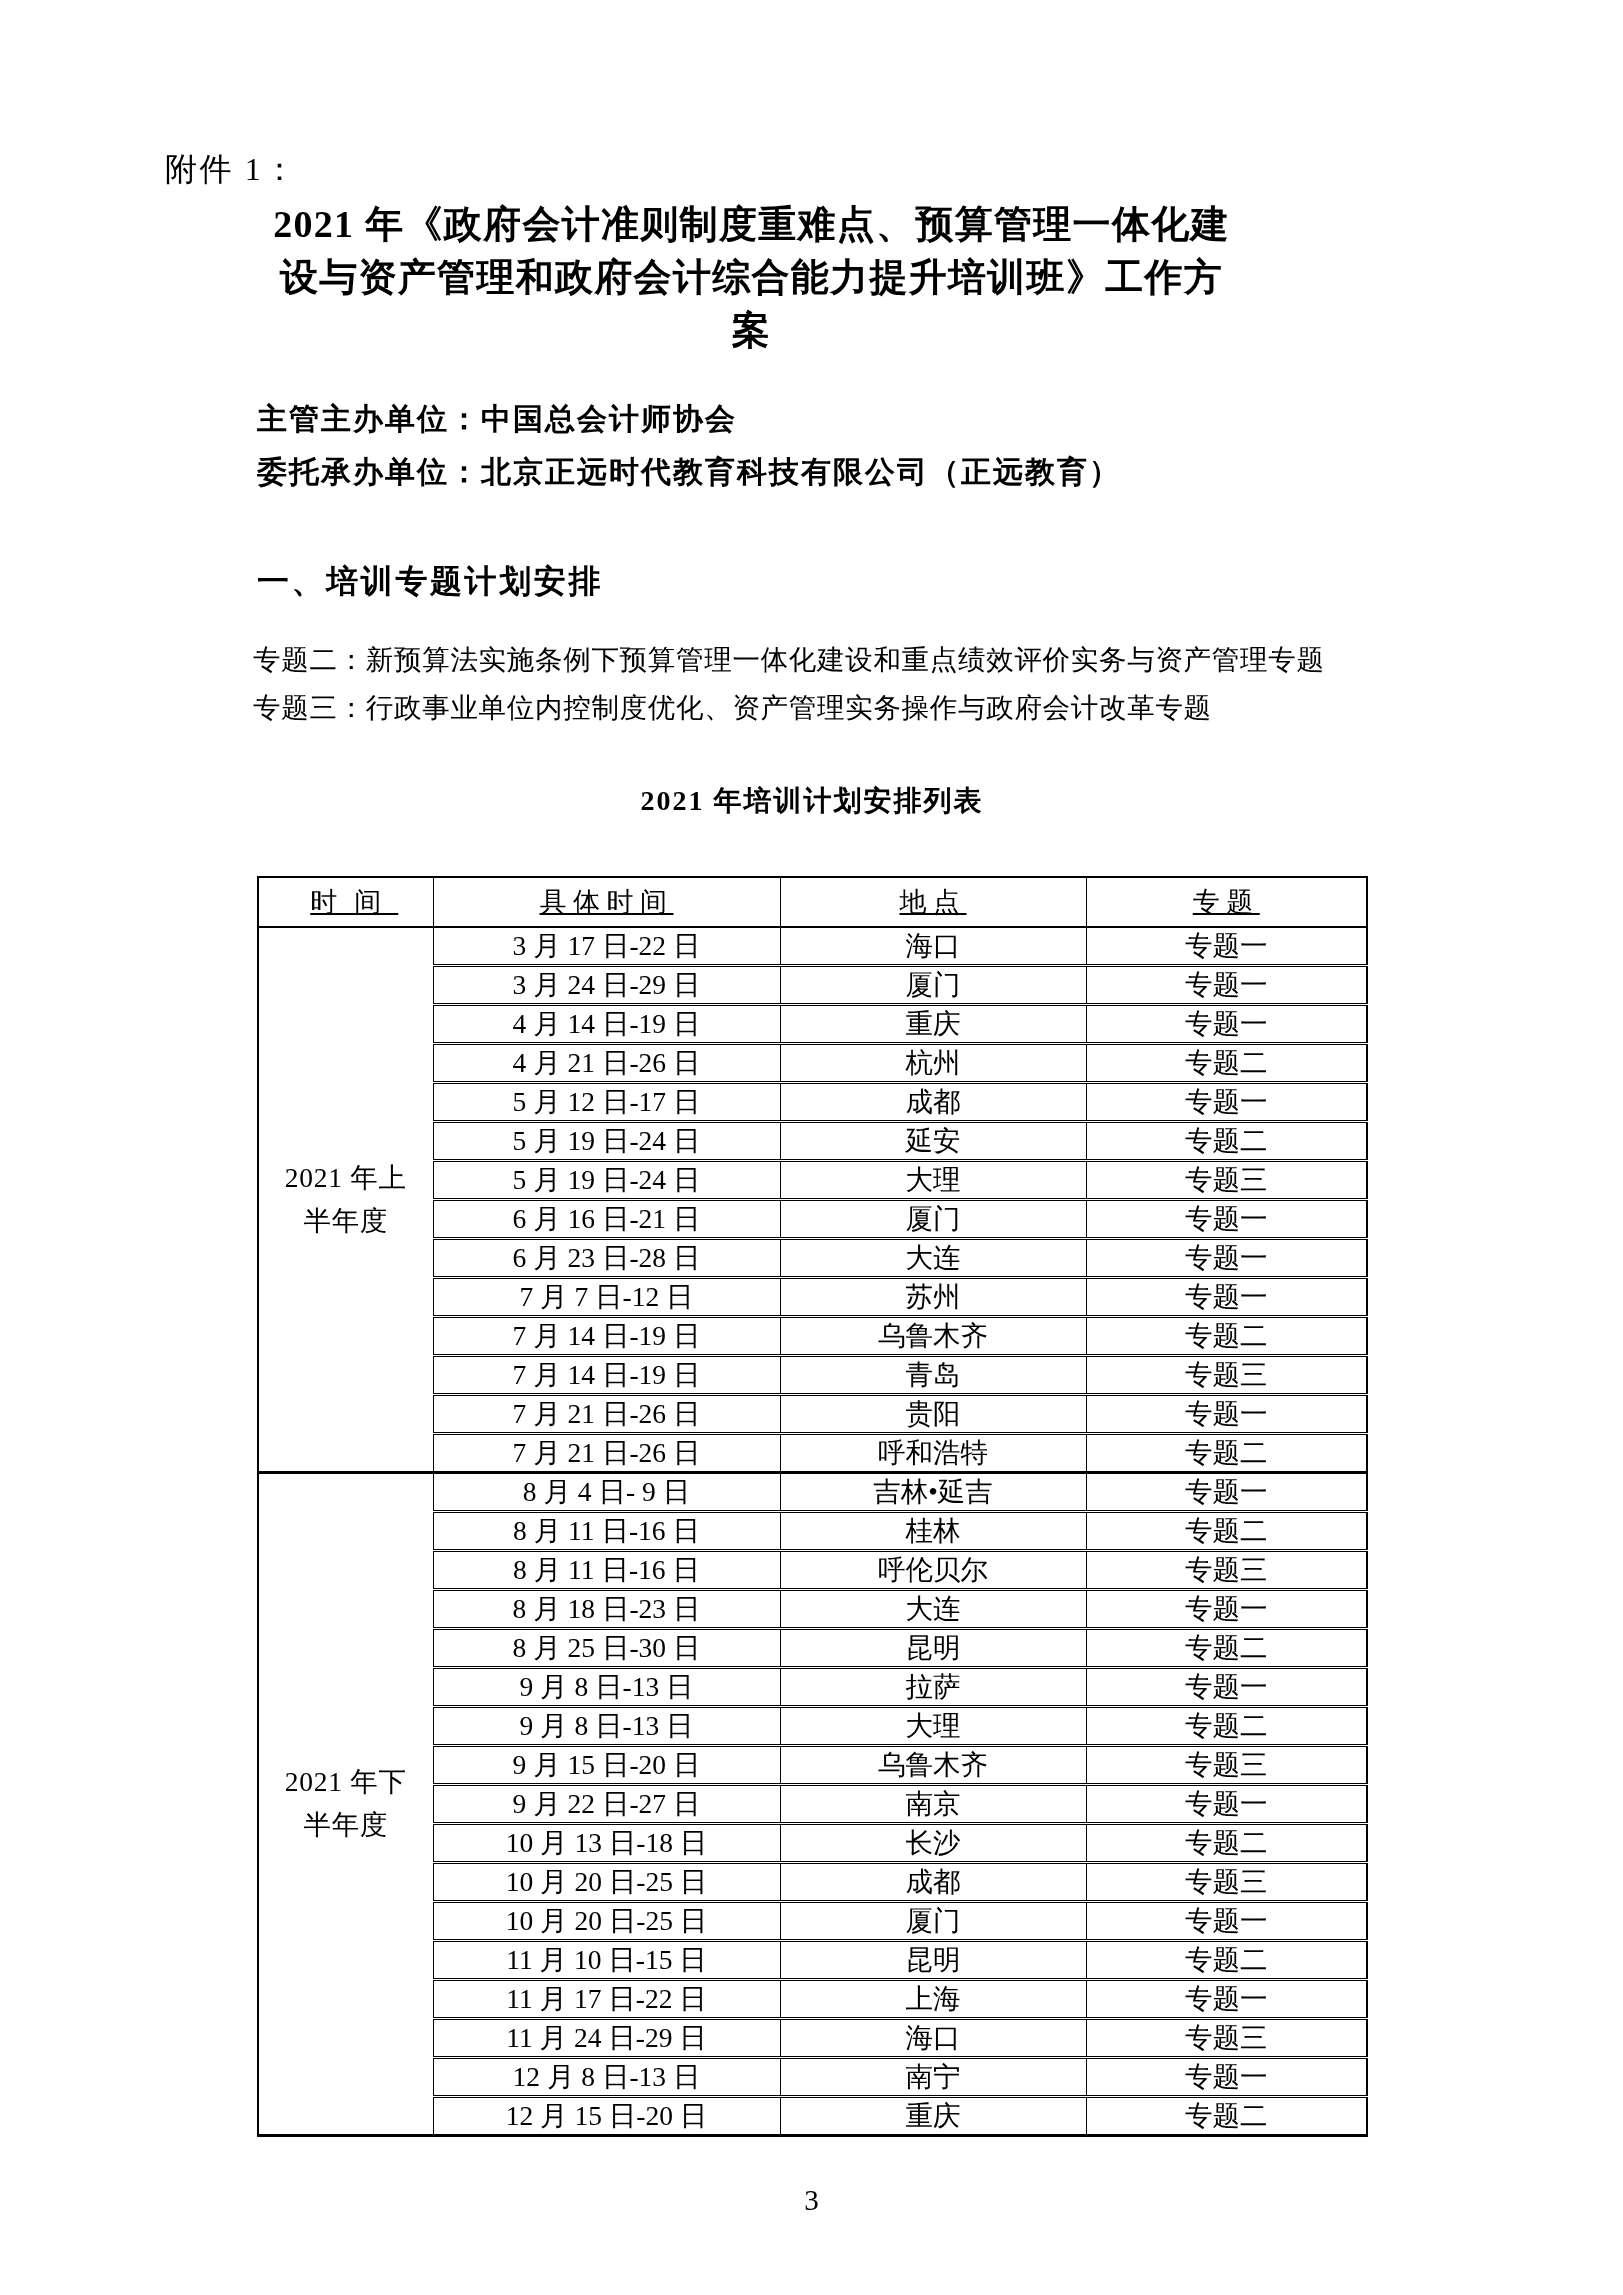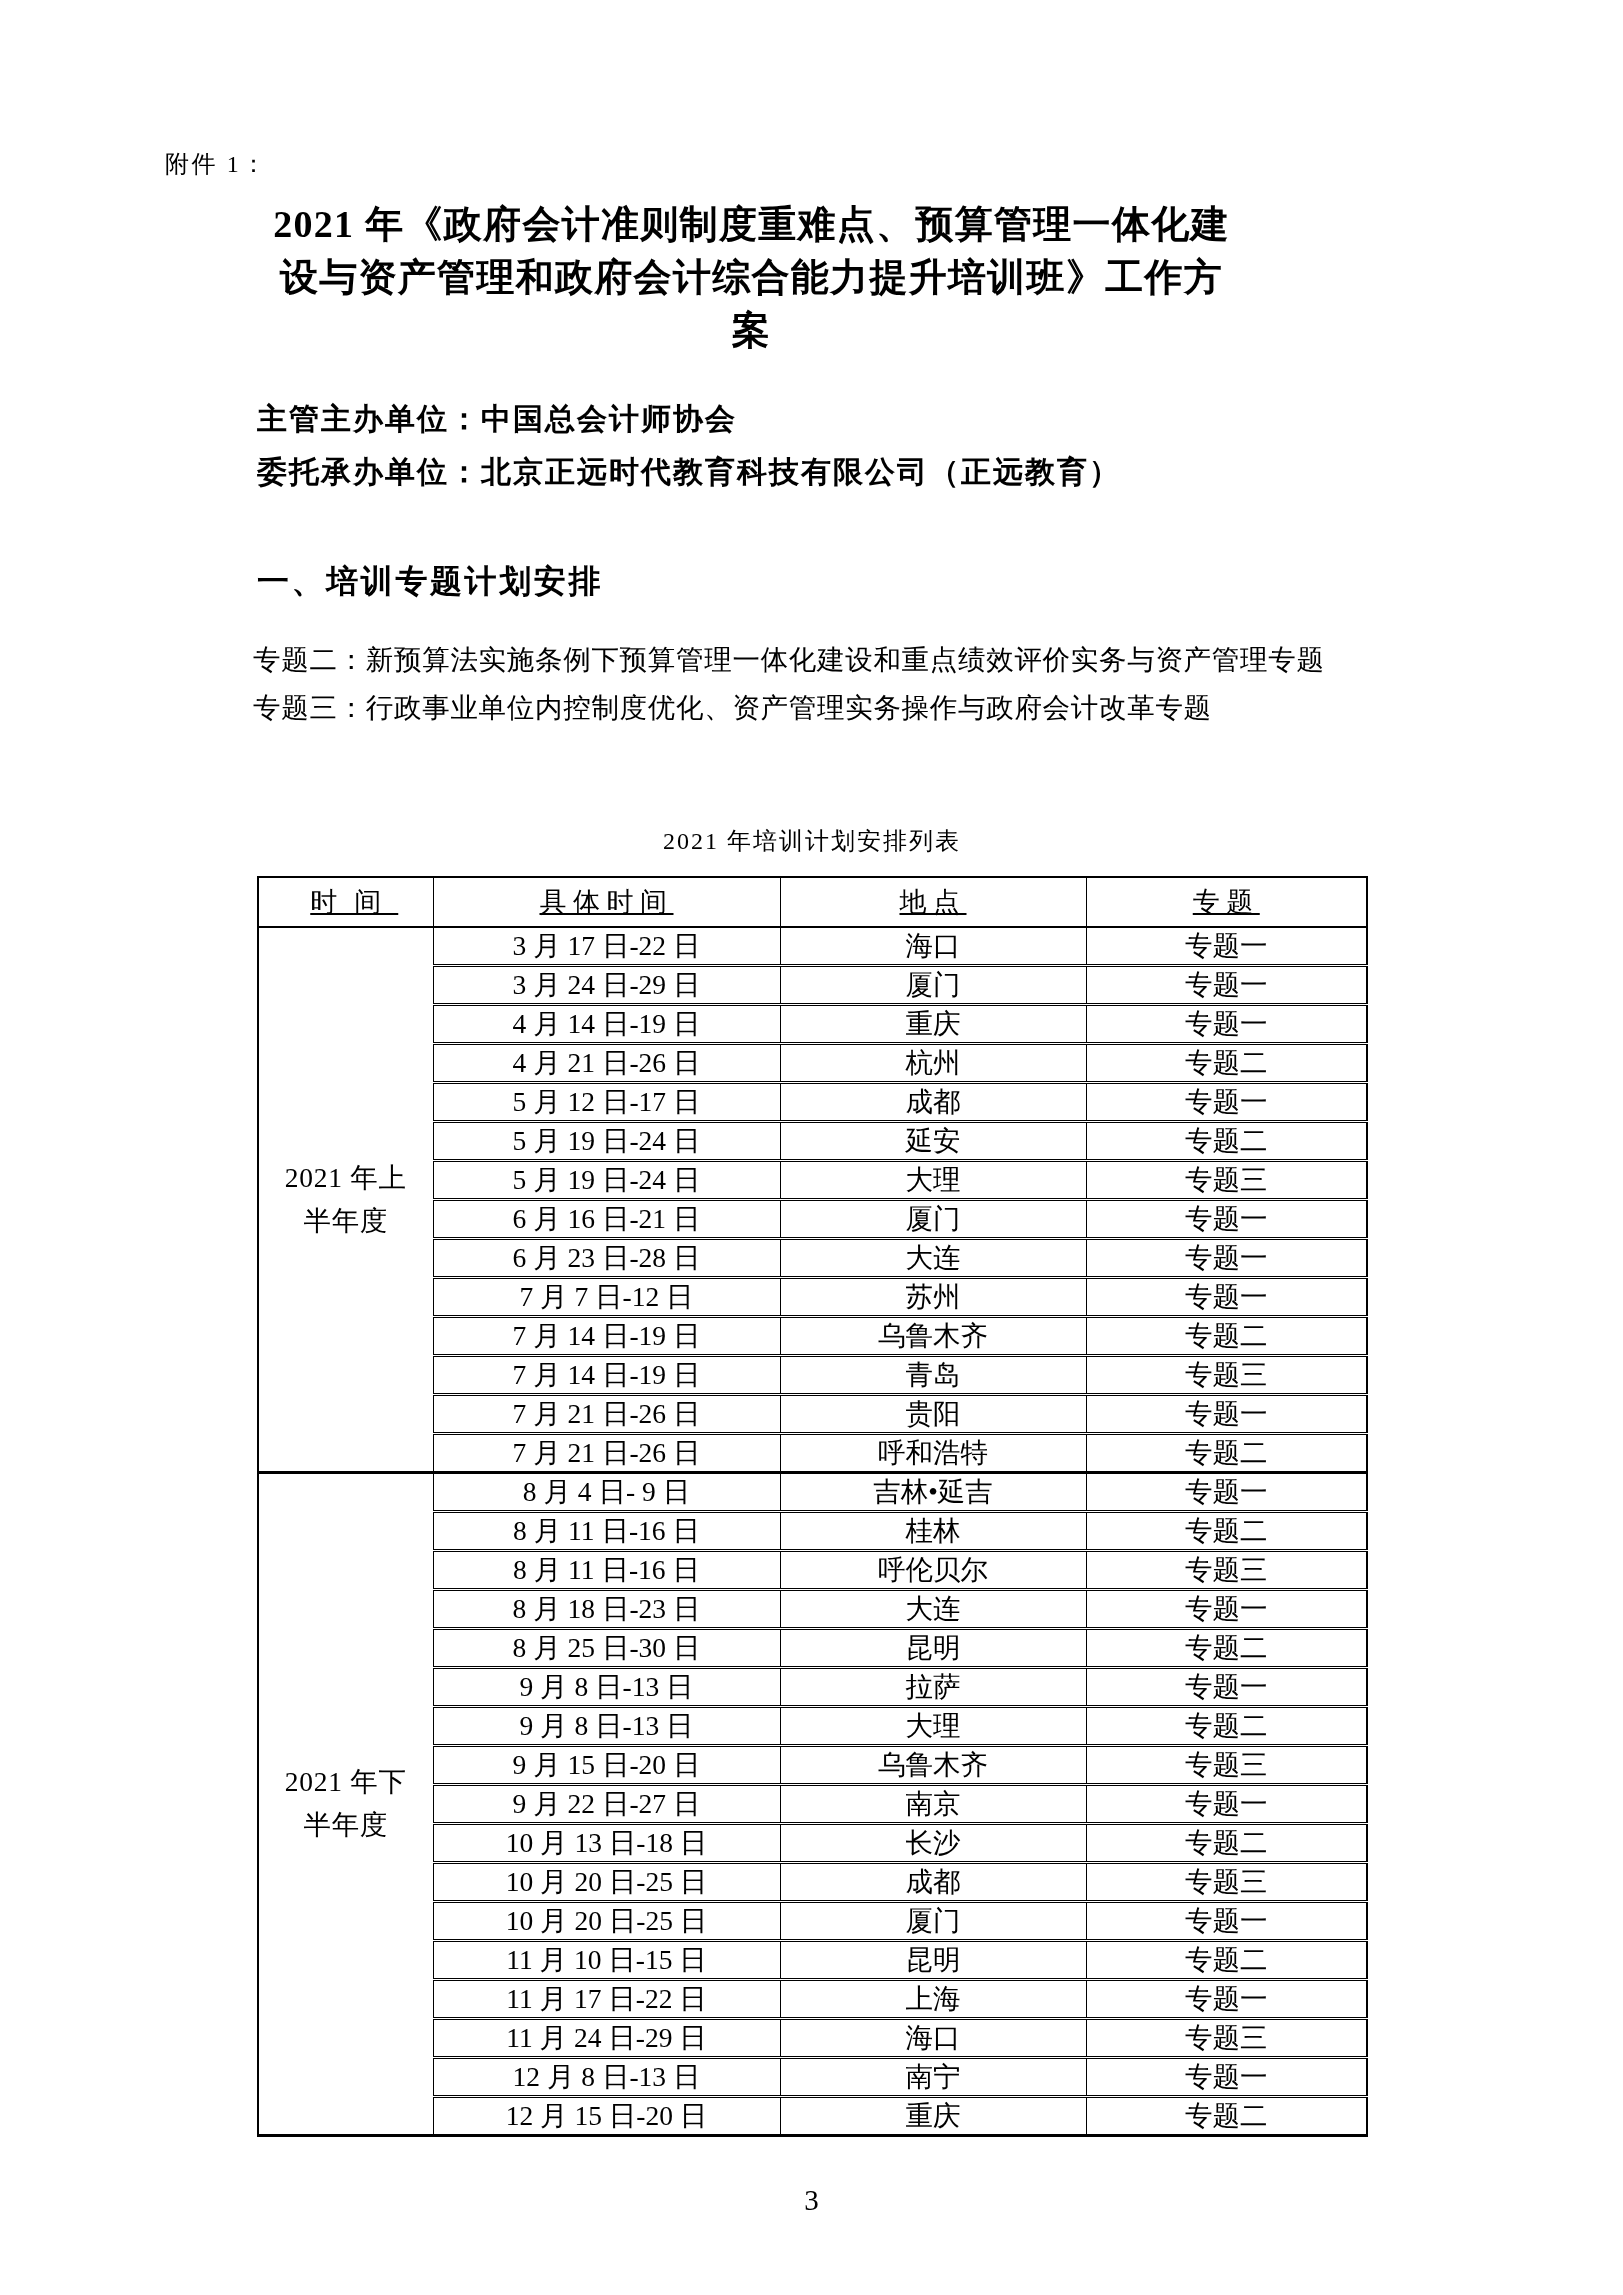--- a/index.html
+++ b/index.html
@@ -8,21 +8,21 @@
     width: 1623px;
     height: 2295px;
     background: #ffffff;
     color: #000000;
     font-family: "Liberation Serif", "DejaVu Serif", serif;
     overflow: hidden;
   }
   .attachment {
     position: absolute;
     left: 165px; top: 148px;
-    font-size: 24px;
+    font-size: 32px;
     letter-spacing: 2.6px;
   }
   .doc-title {
     position: absolute;
     left: 223px; top: 198px;
     width: 1057px;
     text-align: center;
     font-size: 38px;
     font-weight: 700;
     line-height: 53px;
@@ -52,25 +52,25 @@
     position: absolute;
     left: 253px; top: 636px;
     width: 1152px;
     font-size: 27.5px;
     line-height: 48px;
     letter-spacing: 0.7px;
   }
   .topic-line { white-space: nowrap; }
   .table-title {
     position: absolute;
-    left: 257px; top: 825px;
+    left: 257px; top: 782px;
     width: 1110px;
     text-align: center;
-    font-size: 24px;
-    font-weight: 400;
+    font-size: 28px;
+    font-weight: 700;
     letter-spacing: 2px;
   }
   table.schedule {
     position: absolute;
     left: 257px; top: 876px;
     width: 1110px;
     border-collapse: collapse;
     table-layout: fixed;
     border: 2.6px solid #000;
     border-bottom: 3.9px solid #000;

